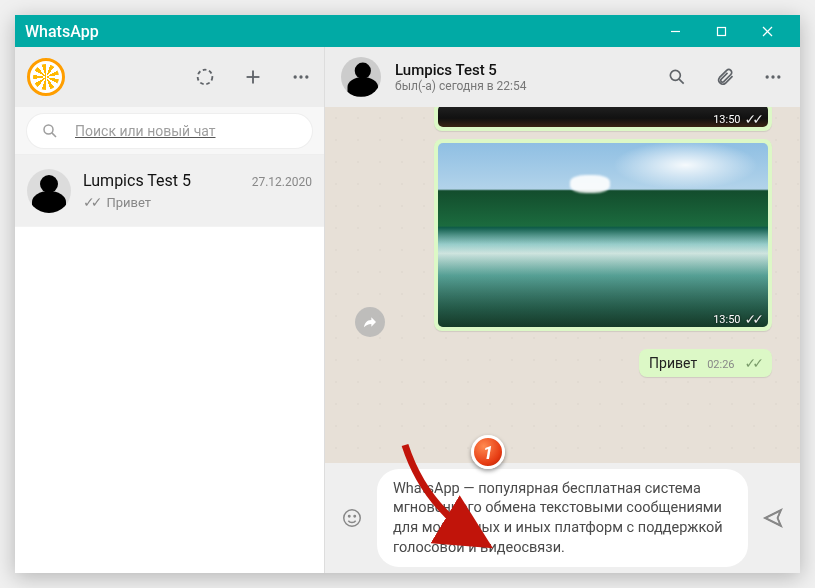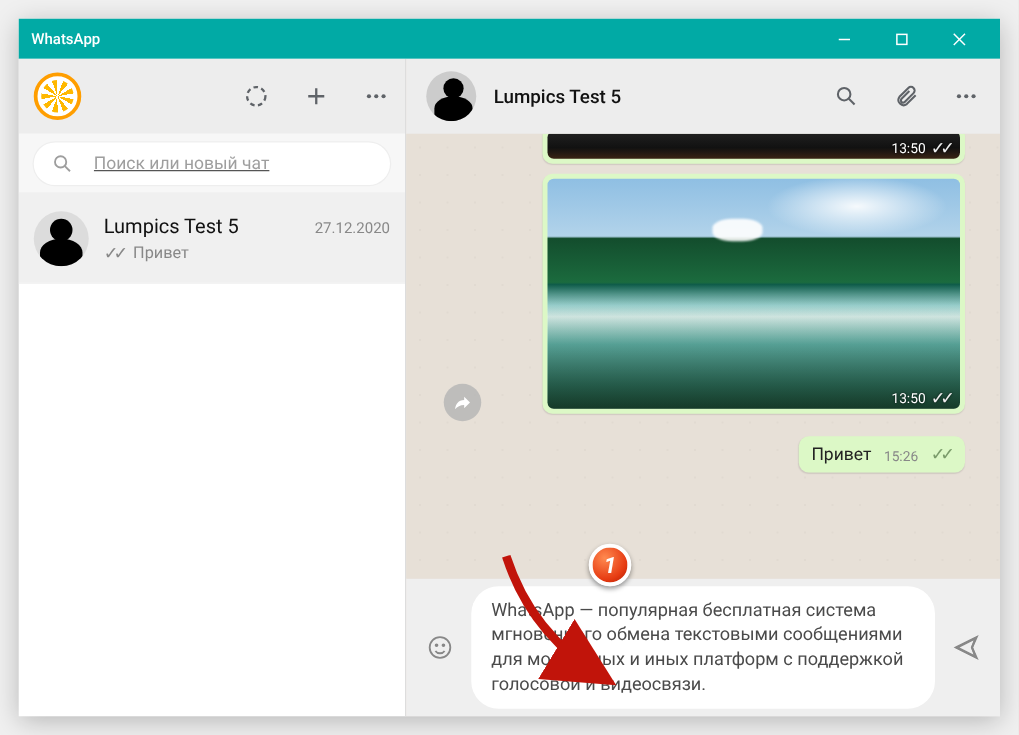--- a/index.html
+++ b/index.html
@@ -1,18 +1,18 @@
 <!DOCTYPE html>
 <html><head>
 <meta charset="utf-8">
 <style>
   * { box-sizing: border-box; margin: 0; padding: 0; font-family: -apple-system, "Segoe UI", Roboto, Helvetica, Arial, sans-serif; }
   body { background: #f0f0f0; padding: 15px; }
   .window { width: 785px; height: 558px; background: #fff; box-shadow: 0 4px 20px rgba(0,0,0,0.25); display: flex; flex-direction: column; position: relative; }
-  .titlebar { height: 32px; background: #01aaa5; display: flex; align-items: center; padding: 0 10px; color: #fff; font-size: 12px; justify-content: space-between; }
+  .titlebar { height: 32px; background: #01aaa5; display: flex; align-items: center; padding: 0 10px; color: #fff; font-size: 16px; justify-content: space-between; }
   .titlebar-title { font-weight: 500; }
   .titlebar-controls { display: flex; gap: 0; }
   .titlebar-btn { width: 46px; height: 32px; display: flex; align-items: center; justify-content: center; cursor: pointer; }
   .titlebar-btn svg { stroke: #fff; }
   .body { flex: 1; display: flex; overflow: hidden; }
 
   
   .left { width: 310px; display: flex; flex-direction: column; border-right: 1px solid #ddd; background: #fff; }
   .left-header { height: 60px; background: #ededed; display: flex; align-items: center; padding: 0 12px; justify-content: space-between; }
   .profile-logo { width: 38px; height: 38px; border-radius: 50%; border: 3px solid #ff9e00; background: #fff; display: flex; align-items: center; justify-content: center; position: relative; overflow:hidden;}
@@ -158,20 +158,21 @@
       </div>
     </div>
 
     <div class="right">
       <div class="chat-header">
         <div class="chat-avatar">
             <div class="silhouette" style="transform:scale(0.9)"></div>
           </div>
         <div class="ch-info">
           <div class="ch-name">Lumpics Test 5</div>
+          <div class="ch-status">был(-а) сегодня в 22:54</div>
         </div>
         <div class="ch-actions">
           <span class="hicon">
             <svg width="20" height="20" viewBox="0 0 24 24" fill="none" stroke="currentColor" stroke-width="2">
                 <circle cx="10" cy="10" r="6"></circle>
                 <line x1="20" y1="20" x2="14.5" y2="14.5"></line>
               </svg>
           </span>
           <span class="hicon">
             <svg width="20" height="20" viewBox="0 0 24 24" fill="none" stroke="currentColor" stroke-width="2">
@@ -209,21 +210,21 @@
           <div class="media-bubble">
             <div class="media-img m2"></div>
             <div class="media-overlay">
               <span>13:50</span>
               <span class="dbl-check">✓✓</span>
             </div>
           </div>
 
           <div class="text-bubble">
             <span class="msg">Привет</span>
-            <span class="time">15:26</span>
+            <span class="time">02:26</span>
             <span class="dbl-check">✓✓</span>
           </div>
         </div>
       </div>
 
       <div class="composer">
         <span class="emoji hicon">
           <svg width="26" height="26" viewBox="0 0 24 24" fill="none" stroke="currentColor" stroke-width="1.6">
               <circle cx="12" cy="12" r="9"></circle>
               <circle cx="9" cy="10" r="0.8" fill="currentColor"></circle>

